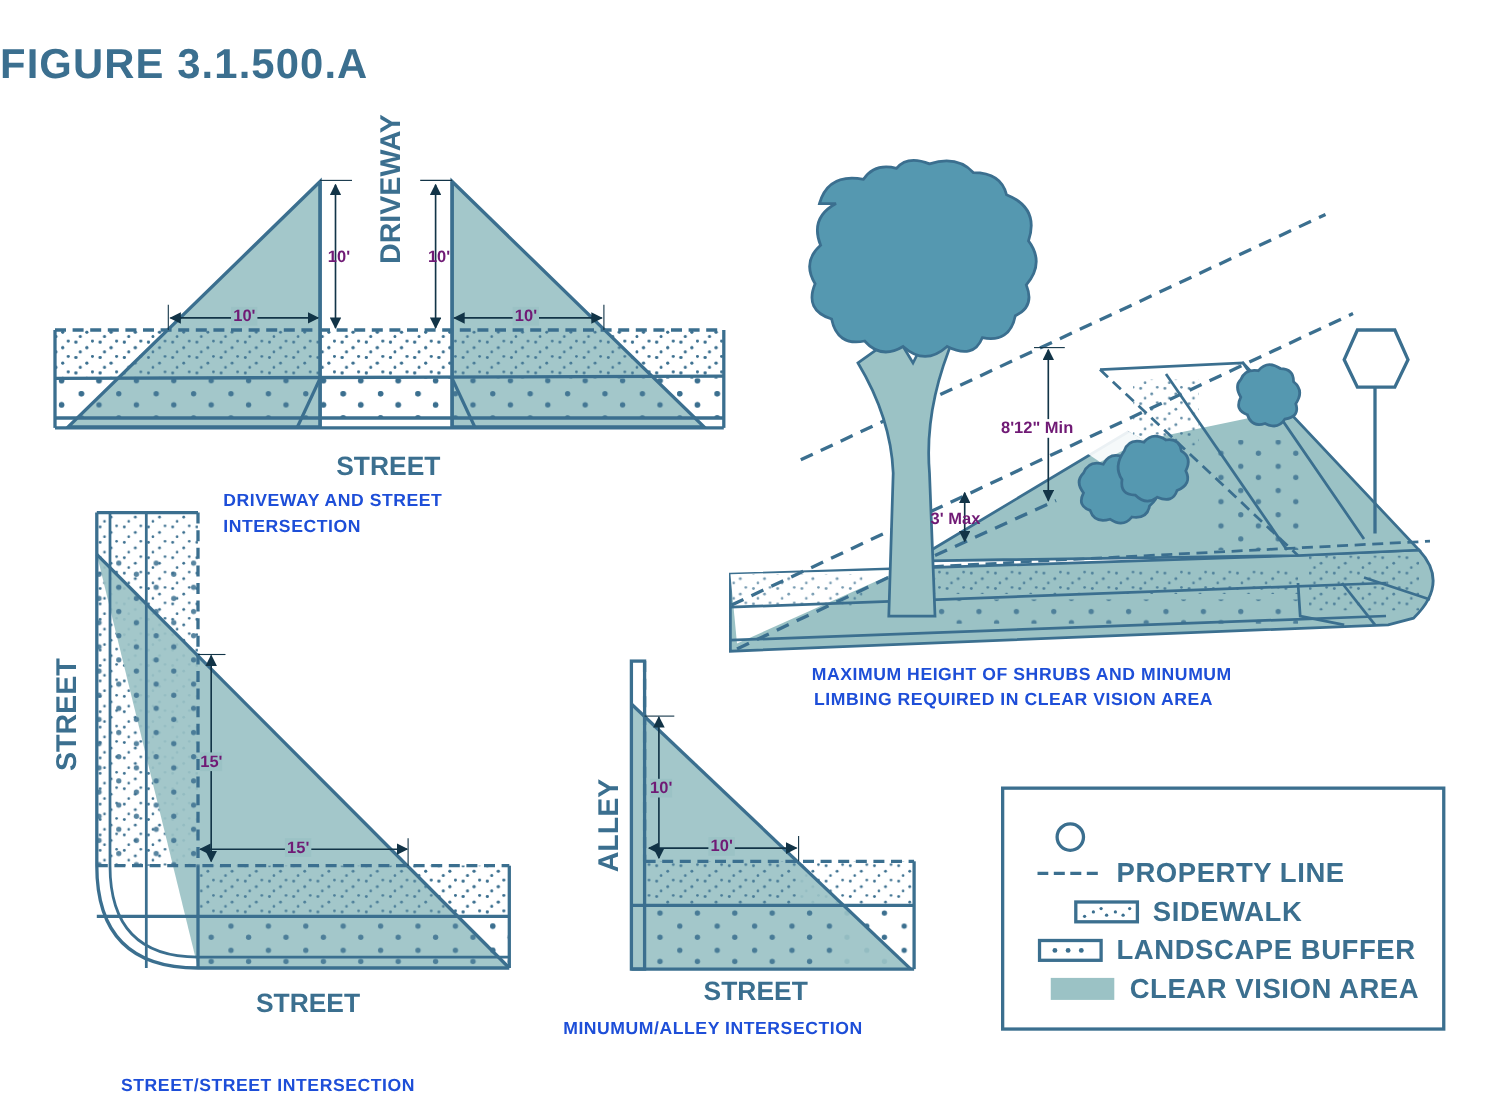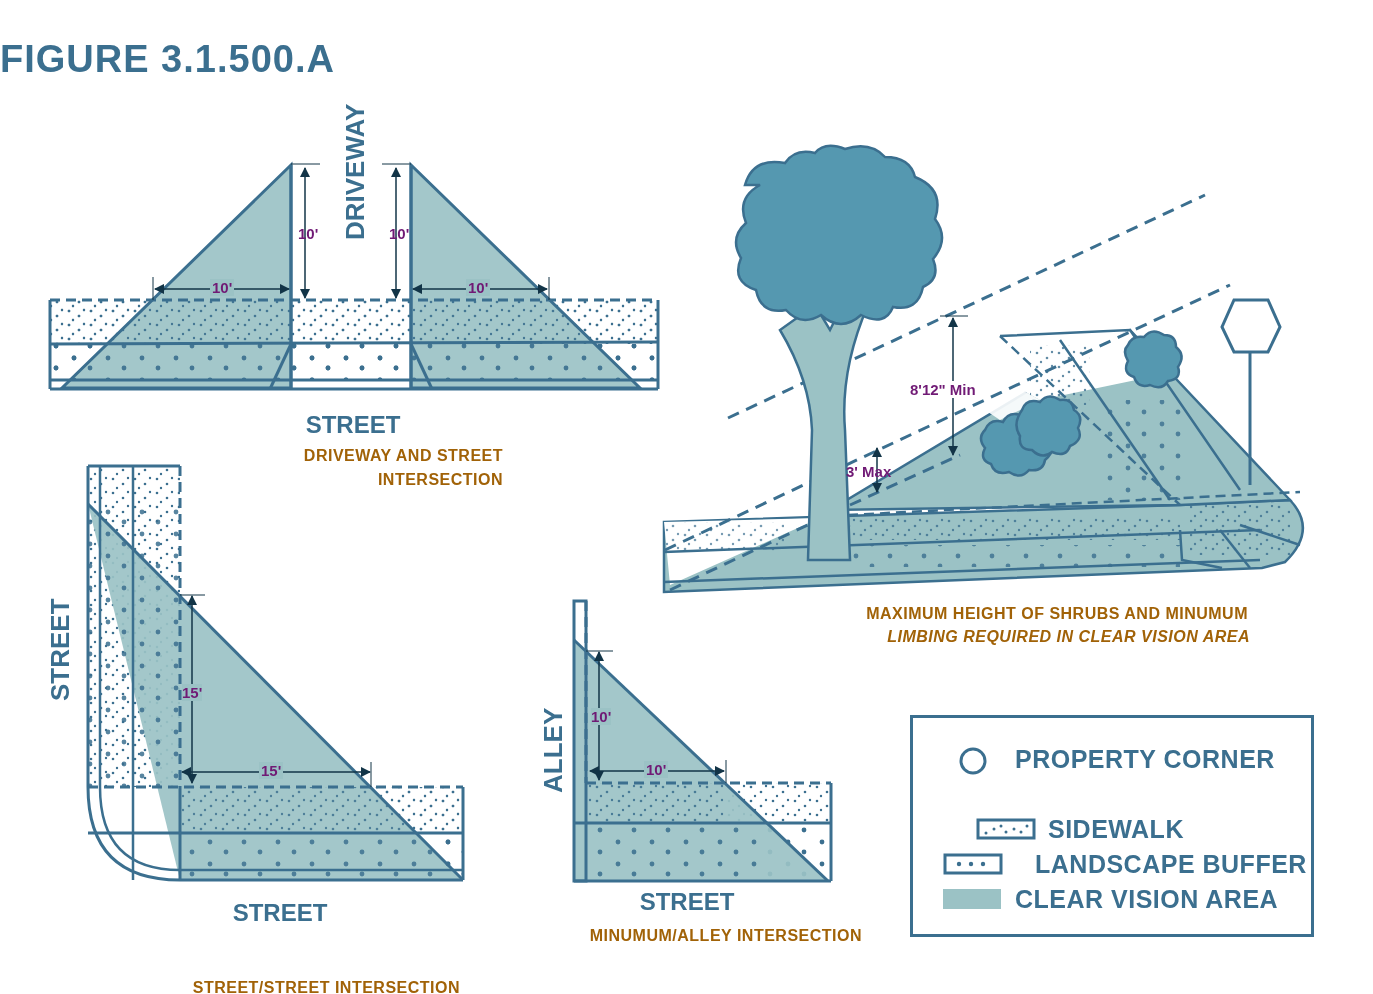--- a/index.html
+++ b/index.html
@@ -1,21 +1,21 @@
 <!DOCTYPE html>
 <html><head>
 <meta charset="utf-8">
 <style>
   html, body { margin: 0; padding: 0; background: #ffffff; }
   body { width: 1373px; height: 994px; position: relative; overflow: hidden;
          font-family: "Liberation Sans", "DejaVu Sans", sans-serif; color: #3b6f8f; }
   .abs { position: absolute; }
   .title { left: 0; width: 1373px; top: 38px; text-align: left; font-size: 38px; font-weight: bold; color: #3b6f8f; letter-spacing: 1px; }
   .lbl-big { font-weight: bold; font-size: 24px; color: #3b6f8f; text-align: center; }
-  .lbl-sm { font-weight: bold; font-size: 16px; color: #a16207; text-align: right; letter-spacing: 0.5px; line-height: 24px; }
+  .lbl-sm { font-weight: bold; font-size: 16px; color: #1d4ed8; text-align: left; letter-spacing: 0.5px; line-height: 24px; }
   .dim { font-weight: bold; font-size: 15px; color: #701a75; }
   .vert { transform: rotate(-90deg); transform-origin: center center; white-space: nowrap; }
   svg.canvas { position: absolute; left: 0; top: 0; }
   .legend-box { left: 910px; top: 715px; width: 404px; height: 222px; border: 3px solid #3b6f8f; box-sizing: border-box; }
   .legend-item { position: absolute; left: 0; height: 30px; display: flex; align-items: center; }
   .legend-sym { width: 62px; height: 24px; margin-left: 30px; position: relative; }
   .legend-text { margin-left: 10px; font-weight: bold; font-size: 25px; color: #3b6f8f; letter-spacing: 0.5px; white-space: nowrap; }
 </style>
 </head>
 <body>
@@ -188,58 +188,65 @@
 
 <div class="abs lbl-big vert" style="left:513px;top:738px;width:80px;height:30px;font-size:26px;">ALLEY</div>
 <div class="abs dim" style="left:591px;top:708px;background:#9bc2c5;">10'</div>
 <div class="abs dim" style="left:644px;top:761px;background:#9bc2c5;padding:0 2px;">10'</div>
 <div class="abs lbl-big" style="left:587px;top:888px;width:200px;">STREET</div>
 <div class="abs lbl-sm" style="left:512px;top:924px;width:350px;">MINUMUM/ALLEY INTERSECTION</div>
 
 <div class="abs dim" style="left:908px;top:381px;background:#fff;padding:0 2px;">8'12" Min</div>
 <div class="abs dim" style="left:846px;top:463px;">3' Max</div>
 <div class="abs lbl-sm" style="left:738px;top:602px;width:510px;">MAXIMUM HEIGHT OF SHRUBS AND MINUMUM</div>
-<div class="abs lbl-sm" style="left:740px;top:625px;width:510px;font-style:italic;">LIMBING REQUIRED IN CLEAR VISION AREA</div>
+<div class="abs lbl-sm" style="left:740px;top:625px;width:510px;">LIMBING REQUIRED IN CLEAR VISION AREA</div>
 
 <div class="abs legend-box">
   <div class="legend-item" style="top:26px;">
     <div class="legend-sym">
       <svg width="62" height="28">
           <circle cx="30" cy="14" r="12" fill="none" stroke="#3b6f8f" stroke-width="3"></circle>
         </svg>
     </div>
-    <span class="legend-text">PROPERTY CORNER</span>
+  </div>
+  <div class="legend-item" style="top:61px;">
+    <div class="legend-sym">
+      <svg width="62" height="24">
+          <line x1="0" y1="12" x2="60" y2="12" stroke="#3b6f8f" stroke-width="3" stroke-dasharray="10,5"></line>
+        </svg>
+    </div>
+    <span class="legend-text">PROPERTY LINE</span>
   </div>
   <div class="legend-item" style="top:96px;margin-left:33px;">
     <div class="legend-sym">
       <svg width="62" height="24">
           <rect x="2" y="3" width="56" height="18" fill="#fff" stroke="#3b6f8f" stroke-width="3"></rect>
         <circle cx="10" cy="16" r="1.5" fill="#3b6f8f"></circle>
           <circle cx="18" cy="12" r="1.5" fill="#3b6f8f"></circle>
           <circle cx="25" cy="9" r="1.5" fill="#3b6f8f"></circle>
           <circle cx="30" cy="15" r="1.5" fill="#3b6f8f"></circle>
           <circle cx="38" cy="12" r="1.5" fill="#3b6f8f"></circle>
           <circle cx="45" cy="15" r="1.5" fill="#3b6f8f"></circle>
           <circle cx="51" cy="9" r="1.5" fill="#3b6f8f"></circle>
         </svg>
     </div>
     <span class="legend-text">SIDEWALK</span>
   </div>
-  <div class="legend-item" style="top:131px;gap:20px;">
+  <div class="legend-item" style="top:131px;">
     <div class="legend-sym">
       <svg width="62" height="24">
           <rect x="2" y="3" width="56" height="18" fill="#fff" stroke="#3b6f8f" stroke-width="3"></rect>
         <circle cx="16" cy="12" r="2.2" fill="#3b6f8f"></circle>
           <circle cx="28" cy="12" r="2.2" fill="#3b6f8f"></circle>
           <circle cx="40" cy="12" r="2.2" fill="#3b6f8f"></circle>
         </svg>
     </div>
     <span class="legend-text">LANDSCAPE BUFFER</span>
   </div>
-  <div class="legend-item" style="top:166px;">
+  <div class="legend-item" style="top:166px;margin-left:12px;">
     <div class="legend-sym">
       <svg width="62" height="24">
           <rect x="0" y="2" width="58" height="20" fill="#9bc2c5"></rect>
         </svg>
     </div>
     <span class="legend-text">CLEAR VISION AREA</span>
   </div>
 </div>
 
 </body></html>

